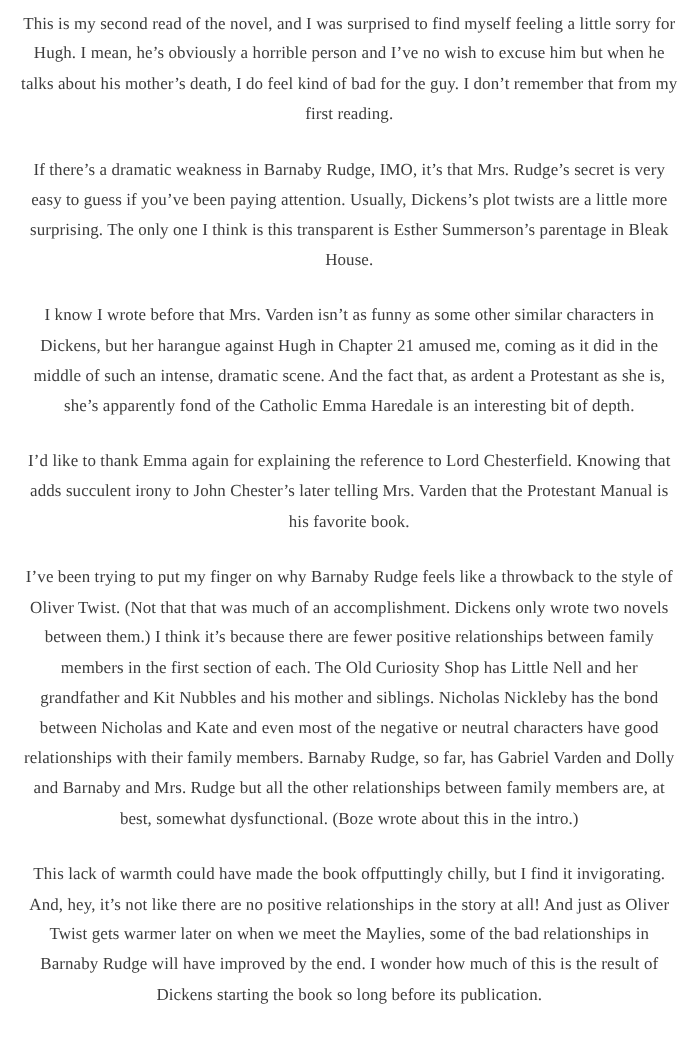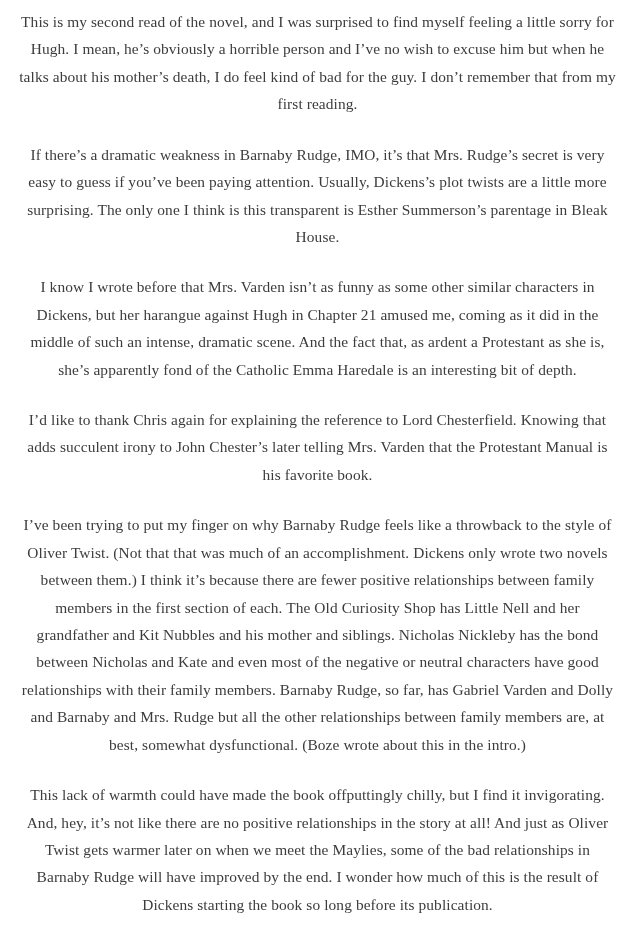--- a/index.html
+++ b/index.html
@@ -30,16 +30,16 @@
     margin-bottom: 0;
   }
 </style>
 </head>
 <body>
 
 <main id="post-body">
   <p class="para">This is my second read of the novel, and I was surprised to find myself feeling a little sorry for Hugh. I mean, he’s obviously a horrible person and I’ve no wish to excuse him but when he talks about his mother’s death, I do feel kind of bad for the guy. I don’t remember that from my first reading.</p>
   <p class="para">If there’s a dramatic weakness in Barnaby Rudge, IMO, it’s that Mrs. Rudge’s secret is very easy to guess if you’ve been paying attention. Usually, Dickens’s plot twists are a little more surprising. The only one I think is this transparent is Esther Summerson’s parentage in Bleak House.</p>
   <p class="para">I know I wrote before that Mrs. Varden isn’t as funny as some other similar characters in Dickens, but her harangue against Hugh in Chapter 21 amused me, coming as it did in the middle of such an intense, dramatic scene. And the fact that, as ardent a Protestant as she is, she’s apparently fond of the Catholic Emma Haredale is an interesting bit of depth.</p>
-  <p class="para">I’d like to thank Chris again for explaining the reference to Lord Chesterfield. Knowing that adds succulent irony to John Chester’s later telling Mrs. Varden that the Protestant Manual is his favorite book.</p>
+  <p class="para">I’d like to thank Emma again for explaining the reference to Lord Chesterfield. Knowing that adds succulent irony to John Chester’s later telling Mrs. Varden that the Protestant Manual is his favorite book.</p>
   <p class="para">I’ve been trying to put my finger on why Barnaby Rudge feels like a throwback to the style of Oliver Twist. (Not that that was much of an accomplishment. Dickens only wrote two novels between them.) I think it’s because there are fewer positive relationships between family members in the first section of each. The Old Curiosity Shop has Little Nell and her grandfather and Kit Nubbles and his mother and siblings. Nicholas Nickleby has the bond between Nicholas and Kate and even most of the negative or neutral characters have good relationships with their family members. Barnaby Rudge, so far, has Gabriel Varden and Dolly and Barnaby and Mrs. Rudge but all the other relationships between family members are, at best, somewhat dysfunctional. (Boze wrote about this in the intro.)</p>
   <p class="para">This lack of warmth could have made the book offputtingly chilly, but I find it invigorating. And, hey, it’s not like there are no positive relationships in the story at all! And just as Oliver Twist gets warmer later on when we meet the Maylies, some of the bad relationships in Barnaby Rudge will have improved by the end. I wonder how much of this is the result of Dickens starting the book so long before its publication.</p>
 </main>
 
 </body></html>

